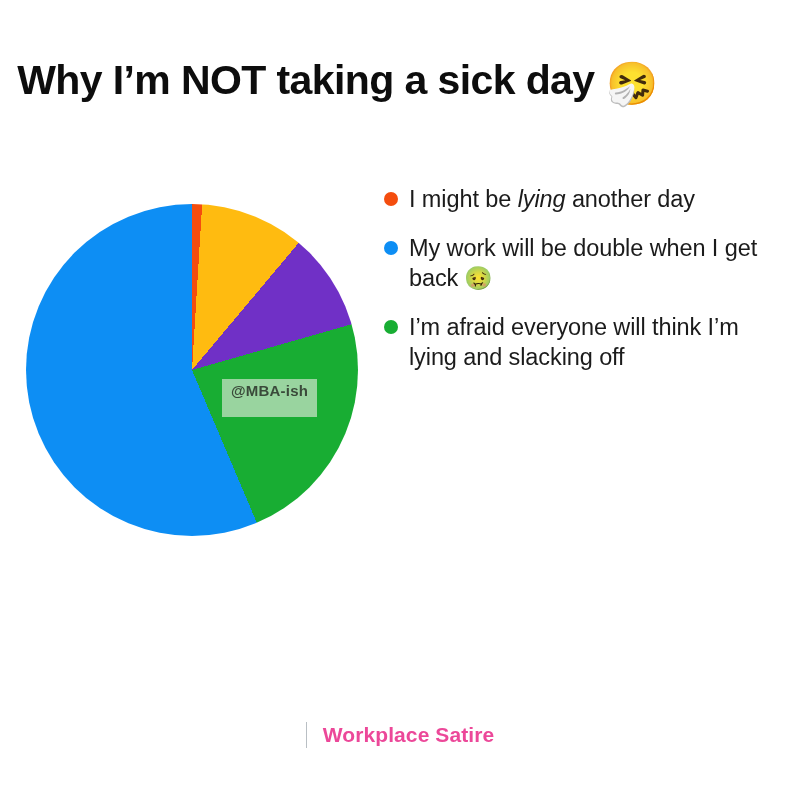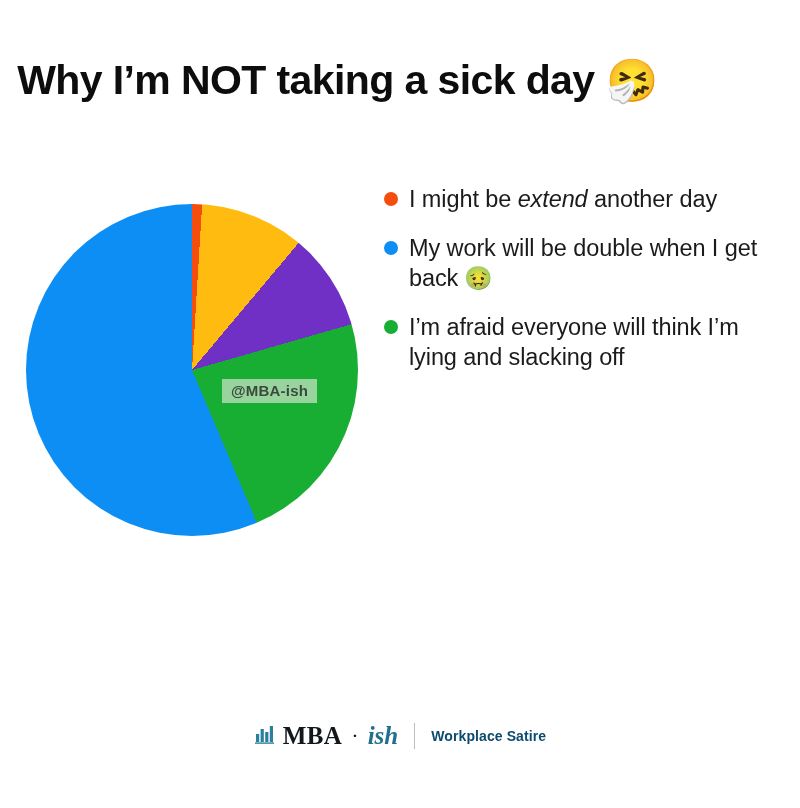--- a/index.html
+++ b/index.html
@@ -24,21 +24,21 @@
     background: #ffffff;
   }
 
   
   .title-row {
     position: absolute;
     left: 0;
     top: 58px;
     width: 676px;
     display: flex;
-    align-items: flex-start;
+    align-items: flex-end;
     justify-content: center;
     gap: 12px;
   }
   .title-text {
     font-family: "Liberation Sans", sans-serif;
     font-weight: bold;
     font-size: 41px;
     letter-spacing: -0.6px;
     color: #0d0d0d;
     white-space: nowrap;
@@ -70,21 +70,21 @@
   .pie {
     width: 332px;
     height: 332px;
     border-radius: 50%;
     background: #0d8ef4;
   }
   .pie-watermark {
     position: absolute;
     left: 196px;
     top: 175px;
-    padding: 4px 9px 5px 9px;
+    padding: 4px 9px 19px 9px;
     background: rgba(232, 236, 226, 0.62);
     color: #3a4a3a;
     font-family: "Liberation Sans", sans-serif;
     font-size: 15px;
     font-weight: bold;
     letter-spacing: 0.2px;
     white-space: nowrap;
     line-height: 1;
   }
 
@@ -162,22 +162,22 @@
     color: #1f6f8f;
   }
   .footer-divider {
     width: 1px;
     height: 26px;
     background: #b9bfc4;
   }
   .footer-tagline {
     font-family: "Liberation Sans", sans-serif;
     font-weight: bold;
-    font-size: 14px;
-    color: #0c4a6e;
+    font-size: 21px;
+    color: #ec4899;
     letter-spacing: 0.1px;
   }
 </style>
 </head>
 <body>
 
 <div class="page">
 
   <div class="title-row">
     <span class="title-text">Why I’m NOT taking a sick day</span>
@@ -187,46 +187,32 @@
   <div class="chart-area">
 
     <div class="pie-wrap">
       <div class="pie" id="pie-disc" style="background: conic-gradient(rgb(244, 77, 14) 0deg, rgb(244, 77, 14) 3.5deg, rgb(255, 187, 16) 3.5deg, rgb(255, 187, 16) 40deg, rgb(112, 48, 198) 40deg, rgb(112, 48, 198) 74deg, rgb(24, 173, 51) 74deg, rgb(24, 173, 51) 157deg, rgb(13, 142, 244) 157deg, rgb(13, 142, 244) 360deg);"></div>
       <div class="pie-watermark">@MBA-ish</div>
     </div>
 
     <div class="legend" id="legend-root">
         <div class="legend-item">
           <span class="legend-dot" style="background: rgb(244, 77, 14);"></span>
-          <span class="legend-label">I might be <em>extend</em> another day</span>
+          <span class="legend-label">I might be <em>lying</em> another day</span>
         </div>
         <div class="legend-item">
           <span class="legend-dot" style="background: rgb(13, 142, 244);"></span>
           <span class="legend-label">My work will be double when I get back <span class="legend-emoji">🤢</span></span>
         </div>
         <div class="legend-item">
           <span class="legend-dot" style="background: rgb(24, 173, 51);"></span>
           <span class="legend-label">I’m afraid everyone will think I’m lying and slacking off</span>
         </div>
       </div>
 
   </div>
 
   <div class="footer">
-    <div class="brand">
-      <span class="brand-icon">
-        <svg width="22" height="22" viewBox="0 0 22 22" aria-hidden="true">
-          <rect x="2" y="11" width="3.2" height="8" fill="#2a7f9e"></rect>
-          <rect x="6.6" y="6" width="3.2" height="13" fill="#2a7f9e"></rect>
-          <rect x="11.2" y="9" width="3.2" height="10" fill="#2a7f9e"></rect>
-          <rect x="15.8" y="3" width="3.2" height="16" fill="#2a7f9e"></rect>
-          <rect x="1" y="19.4" width="19" height="1.4" fill="#2a7f9e"></rect>
-        </svg>
-      </span>
-      <span class="brand-mba">MBA</span>
-      <span class="brand-dot">·</span>
-      <span class="brand-ish">ish</span>
-    </div>
     <div class="footer-divider"></div>
     <div class="footer-tagline">Workplace Satire</div>
   </div>
 
 </div>
 
 </body></html>

